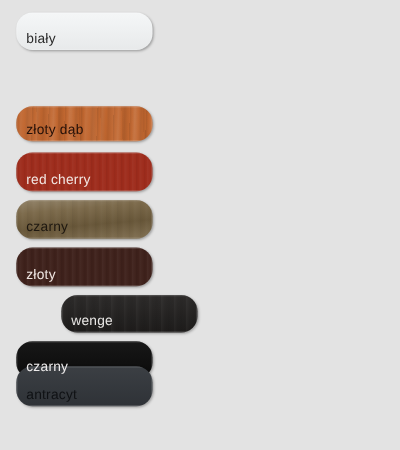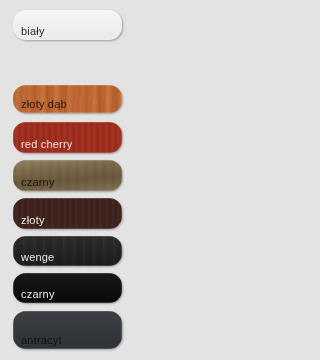--- a/index.html
+++ b/index.html
@@ -52,21 +52,21 @@
     white-space: nowrap;
     z-index: 3;
   }
   
   .s0 { top: 10px; }
   .s1 { top: 48px; }
   .s2 { top: 85px; }
   .s3 { top: 122px; }
   .s4 { top: 160px; }
   .s5 { top: 198px; }
-  .s6 { top: 236px; }
+  .s6 { top: 236px; margin-left: 36px; }
   .s7 { top: 273px; }
   .s8 { top: 311px; }
 
   
   .grain-wood {
     background-image:
       repeating-linear-gradient(92deg,
         rgba(0,0,0,0.09) 0px, rgba(0,0,0,0.00) 2px,
         rgba(255,255,255,0.07) 4px, rgba(0,0,0,0.00) 7px,
         rgba(0,0,0,0.07) 9px, rgba(0,0,0,0.00) 13px),
@@ -146,18 +146,18 @@
     <div class="swatch s6" style="top: 236px; height: 30px; background: rgb(33, 31, 30);">
       <div class="grain grain-dark"></div>
       <div class="edge"></div>
       <div class="label" style="color: rgb(232, 230, 228);">wenge</div>
     </div>
     <div class="swatch s7" style="top: 273px; height: 30px; background: rgb(11, 11, 11);">
       <div class="grain grain-flat"></div>
       <div class="edge"></div>
       <div class="label" style="color: rgb(236, 234, 234);">czarny</div>
     </div>
-    <div class="swatch s8" style="top: 311px; height: 38px; background: rgb(49, 53, 58);">
+    <div class="swatch s8" style="top: 293px; height: 32px; background: rgb(49, 53, 58);">
       <div class="grain grain-flat"></div>
       <div class="edge"></div>
       <div class="label" style="color: rgb(15, 17, 20);">antracyt</div>
     </div>
   </div>
 
 </body></html>

